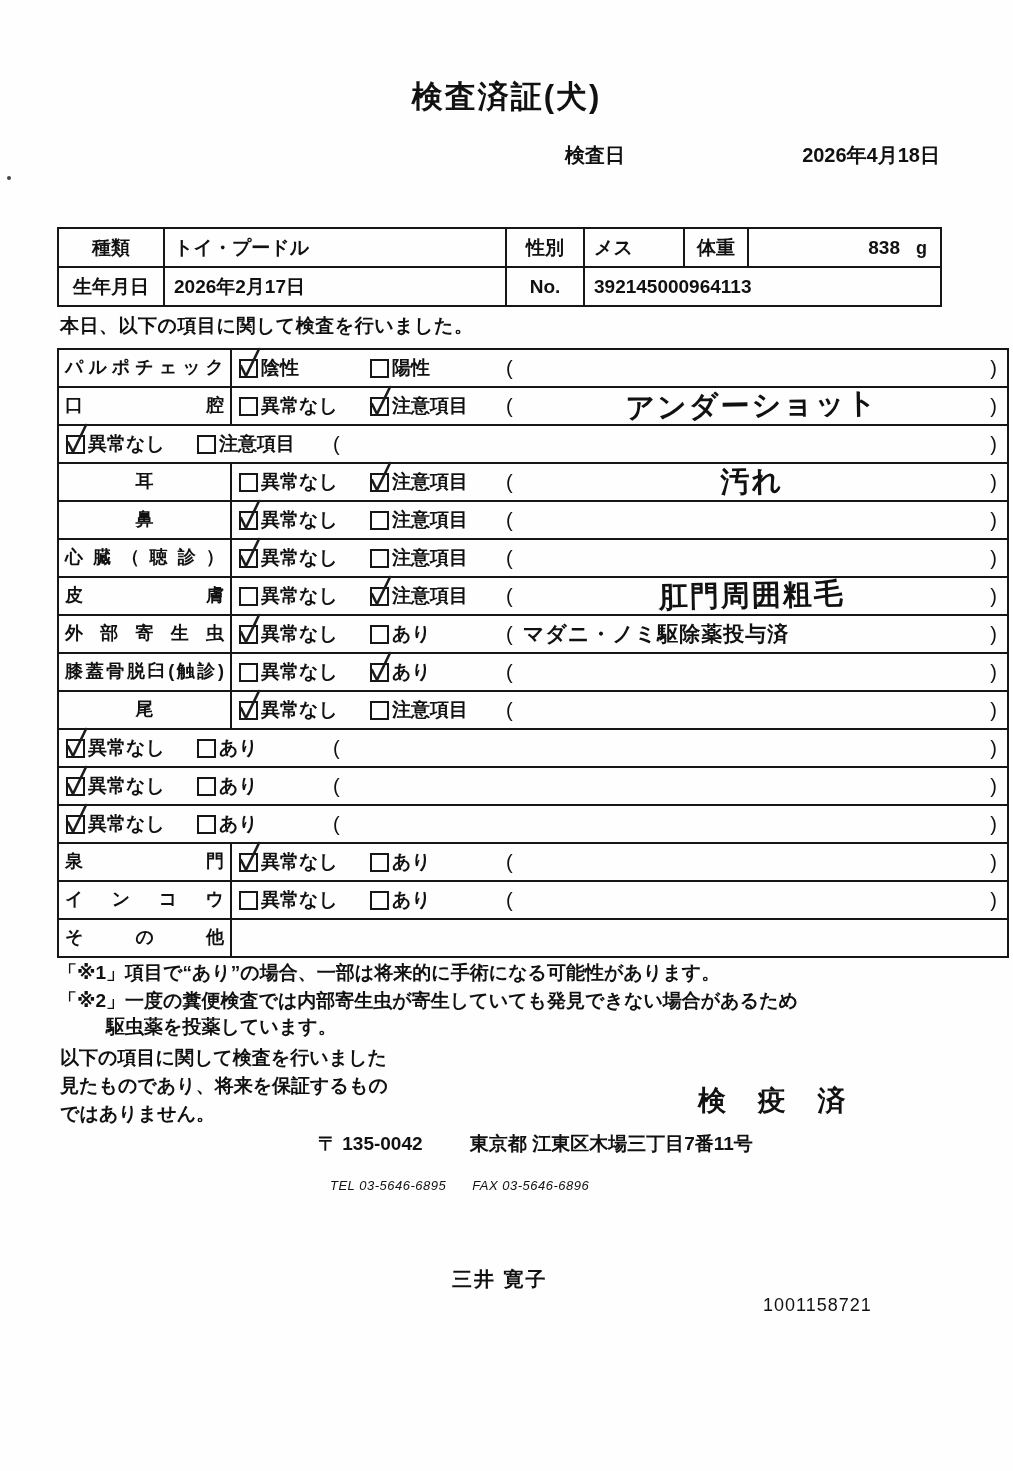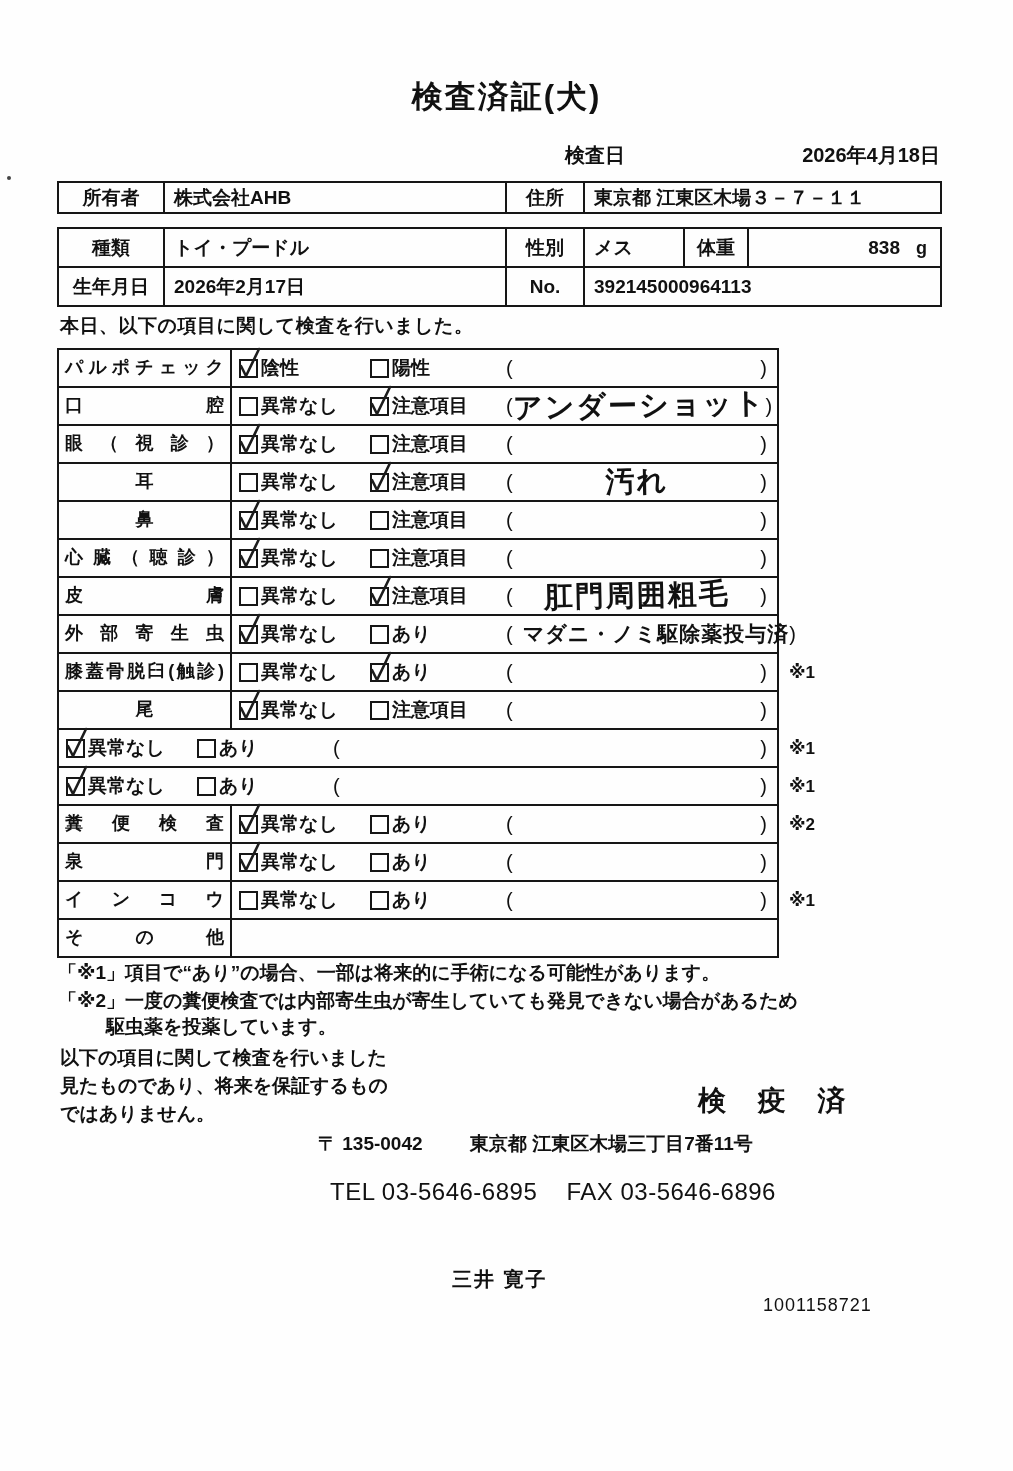--- a/index.html
+++ b/index.html
@@ -38,21 +38,21 @@
   #pet-table td{height:37px;}
   td.weight-cell{text-align:right;}
   .weight-unit{display:inline-block;margin-left:16px;margin-right:4px;font-size:18px;}
   
   .intro{
     position:absolute;left:60px;top:313px;margin:0;
     font-size:19px;font-weight:700;letter-spacing:.5px;
   }
   
   .insp-table{
-    position:absolute;left:57px;top:348px;width:722px;
+    position:absolute;left:57px;top:348px;width:952px;
     border:2px solid #161616;border-bottom:none;
     box-sizing:border-box;
   }
   .irow{
     position:relative;display:flex;height:38px;
     border-bottom:2px solid #161616;box-sizing:border-box;
   }
   .ilabel{
     width:173px;box-sizing:border-box;flex:none;
     border-right:2px solid #161616;
@@ -116,21 +116,21 @@
     position:absolute;left:698px;top:1082px;
     font-size:28px;font-weight:600;letter-spacing:12px;white-space:nowrap;
   }
   .addr-line{
     position:absolute;left:318px;top:1131px;
     font-size:19px;font-weight:600;white-space:nowrap;
   }
   .addr-line .street{margin-left:42px;}
   .tel-line{
     position:absolute;left:330px;top:1178px;
-    font-size:24px;font-weight:500;white-space:nowrap;letter-spacing:.5px;
+    font-size:13px;font-weight:500;white-space:nowrap;letter-spacing:.5px;font-style:italic;
   }
   .tel-line .fax{margin-left:22px;}
   .clinic-name{
     position:absolute;left:352px;top:1229px;
     font-size:23px;font-weight:600;letter-spacing:1px;white-space:nowrap;
   }
   .vet-name{
     position:absolute;left:452px;top:1266px;
     font-size:20px;font-weight:600;letter-spacing:2px;white-space:nowrap;
   }
@@ -146,36 +146,20 @@
 
   <div class="artifact-dot"></div>
 
   <h1 class="title">検査済証(犬)</h1>
 
   <div class="exam-date-row">
     <span>検査日</span>
     <span>2026年4月18日</span>
   </div>
 
-  <table class="info" id="owner-table">
-    <colgroup>
-        <col style="width:106px">
-        <col style="width:342px">
-        <col style="width:78px">
-        <col style="width:357px">
-      </colgroup>
-    <tbody>
-        <tr>
-      <td class="lab">所有者</td>
-      <td>株式会社AHB</td>
-      <td class="lab">住所</td>
-      <td>東京都 江東区木場３－７－１１</td>
-    </tr>
-  </tbody>
-    </table>
 
   <table class="info" id="pet-table">
     <colgroup>
         <col style="width:106px">
         <col style="width:342px">
         <col style="width:78px">
         <col style="width:100px">
         <col style="width:64px">
         <col style="width:193px">
       </colgroup>
@@ -250,21 +234,20 @@
         </span>
         <span class="paren">
           <span class="p-open">(</span>
           <span class="p-text hand">アンダーショット</span>
           <span class="p-close">)</span>
         </span>
       </div>
 
     </div>
       <div class="irow">
-      <div class="ilabel justify">眼（視診）</div>
       <div class="icontent">
         <span class="opt first">
           <span class="cb checked">
               <svg class="check" viewBox="0 0 25 35">
                 <polyline points="4,21 9,31 22,4"></polyline>
               </svg>
             </span>
           <span class="olabel">異常なし</span>
         </span>
         <span class="opt second">
@@ -518,21 +501,20 @@
         </span>
         <span class="paren">
           <span class="p-open">(</span>
           <span class="p-text"></span>
           <span class="p-close">)</span>
         </span>
       </div>
       <span class="mark">※1</span>
     </div>
       <div class="irow">
-      <div class="ilabel justify">糞便検査</div>
       <div class="icontent">
         <span class="opt first">
           <span class="cb checked">
               <svg class="check" viewBox="0 0 25 35">
                 <polyline points="4,21 9,31 22,4"></polyline>
               </svg>
             </span>
           <span class="olabel">異常なし</span>
         </span>
         <span class="opt second">

